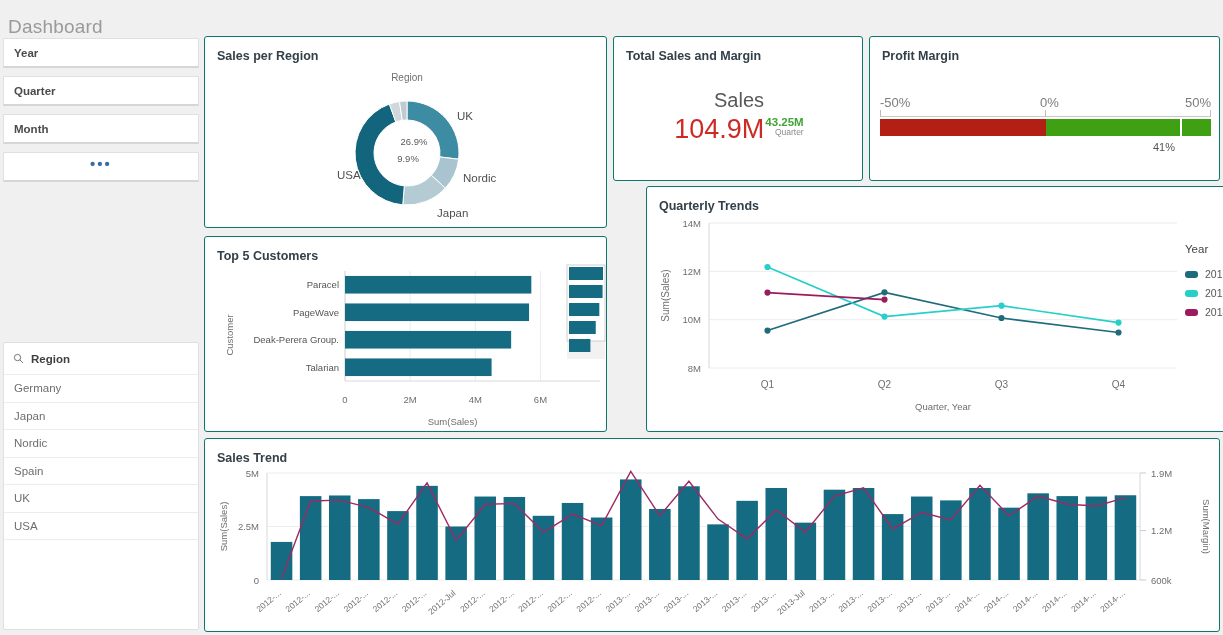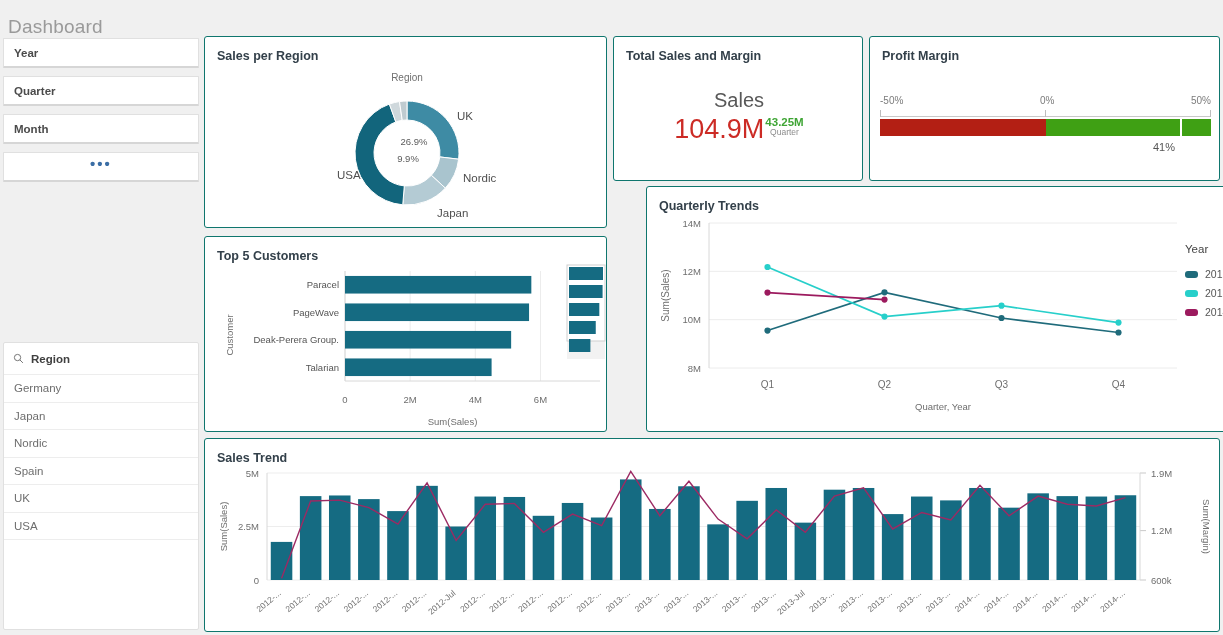--- a/index.html
+++ b/index.html
@@ -61,28 +61,28 @@
   
   #card-region { left: 204px; top: 36px; width: 403px; height: 192px; }
   .donut-wrap { position:absolute; left:0; top:28px; width:403px; height:164px; }
 
   
   #card-kpi { left: 613px; top: 36px; width: 250px; height: 145px; }
   .kpi-body { position:absolute; left:0; top:52px; width:250px; text-align:center; }
   .kpi-label { font-size: 20px; color: #585858; font-weight: 400; }
   .kpi-row { display:inline-flex; align-items:flex-start; margin-top: 4px; }
   .kpi-main { font-size: 27px; color: #cc2b25; font-weight: 400; line-height: 1; }
-  .kpi-side { display:flex; flex-direction:column; align-items:center; margin-left:1px; }
+  .kpi-side { display:flex; flex-direction:column; align-items:flex-end; margin-left:1px; }
   .kpi-sec { font-size: 11.5px; color: #3fa535; line-height: 1.05; font-weight:600;}
   .kpi-sec-lbl { font-size: 8.5px; color: #8c8c8c; line-height: 1.1; }
 
   
   #card-gauge { left: 869px; top: 36px; width: 351px; height: 145px; }
   .g-scale { position:absolute; left:10px; top:58px; width:331px; height:22px; }
-  .g-tick-lbl { position:absolute; top:0; font-size:10px; color:#7c7c7c; }
+  .g-tick-lbl { position:absolute; top:0; font-size:13px; color:#7c7c7c; }
   .g-axisline { position:absolute; left:10px; top:79px; width:331px; height:1px; background:#c9c9c9; }
   .g-tick { position:absolute; top:73px; width:1px; height:7px; background:#bdbdbd; }
   .g-bar { position:absolute; left:10px; top:82px; width:331px; height:17px; background:#d9d9d9; }
   .g-seg { position:absolute; top:0; height:17px; }
   .g-marker { position:absolute; top:0; width:2px; height:17px; background:#fff; }
   .g-val { position:absolute; top:104px; font-size:11px; color:#555; }
 
   
   #card-cust { left: 204px; top: 236px; width: 403px; height: 196px; }
 

